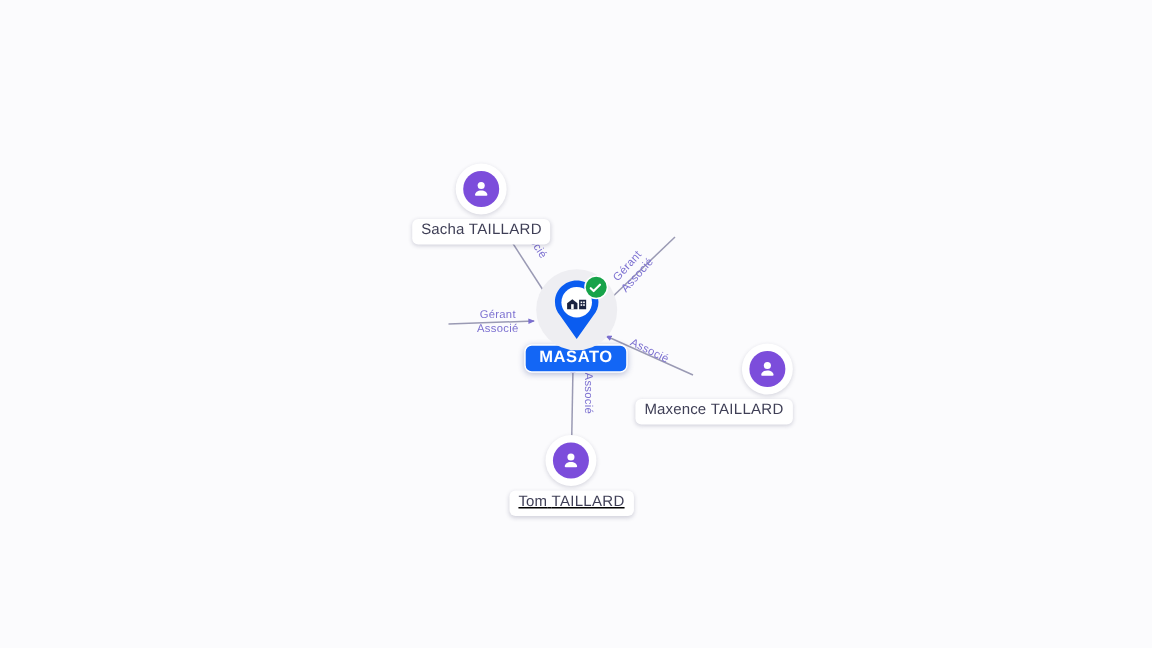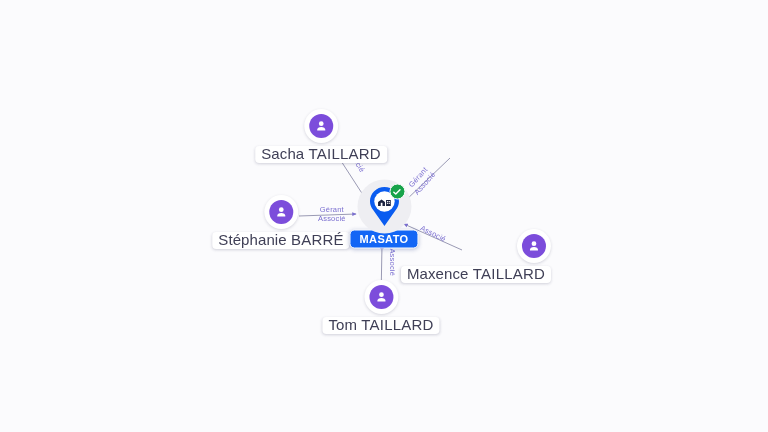--- a/index.html
+++ b/index.html
@@ -51,21 +51,21 @@
     align-items: center;
     justify-content: center;
   }
   .avatar-disc svg { display: block; }
   .node-label {
     margin-top: 3px;
     background: #ffffff;
     border-radius: 4px;
     box-shadow: 0 1px 3px rgba(40, 40, 80, 0.20);
     padding: 2px 6px 3px 6px;
-    font-size: 15px;
+    font-size: 10px;
     line-height: 12px;
     color: #3f3f56;
     white-space: nowrap;
     letter-spacing: 0.1px;
   }
   .node-label .ln { letter-spacing: 0.2px; }
 
   
   #company-node {
     position: absolute;
@@ -183,45 +183,34 @@
         <svg width="14" height="14" viewBox="0 0 16 16" fill="#ffffff">
           <circle cx="8" cy="5.3" r="2.7"></circle>
           <path d="M8 9.2c-2.7 0-4.7 1.5-4.7 3.3 0 .4.3.6.7.6h8c.4 0 .7-.2.7-.6 0-1.8-2-3.3-4.7-3.3z"></path>
         </svg>
       </div>
     </div>
     <div class="node-label"><span>Sacha</span> <span class="ln">TAILLARD</span></div>
   </div>
 
 
-  <div class="person-node" style="left:281px; top:222px;">
-    <div class="avatar-ring">
-      <div class="avatar-disc">
-        <svg width="14" height="14" viewBox="0 0 16 16" fill="#ffffff">
-          <circle cx="8" cy="5.3" r="2.7"></circle>
-          <path d="M8 9.2c-2.7 0-4.7 1.5-4.7 3.3 0 .4.3.6.7.6h8c.4 0 .7-.2.7-.6 0-1.8-2-3.3-4.7-3.3z"></path>
-        </svg>
-      </div>
-    </div>
-    <div class="node-label"><span>Stéphanie</span> <span class="ln">BARRÉ</span></div>
-  </div>
 
   <div class="person-node" style="left:476px; top:256px;align-items:flex-end;">
     <div class="avatar-ring">
       <div class="avatar-disc">
         <svg width="14" height="14" viewBox="0 0 16 16" fill="#ffffff">
           <circle cx="8" cy="5.3" r="2.7"></circle>
           <path d="M8 9.2c-2.7 0-4.7 1.5-4.7 3.3 0 .4.3.6.7.6h8c.4 0 .7-.2.7-.6 0-1.8-2-3.3-4.7-3.3z"></path>
         </svg>
       </div>
     </div>
     <div class="node-label"><span>Maxence</span> <span class="ln">TAILLARD</span></div>
   </div>
 
-  <div class="person-node" style="left:381px; top:307px;">
+  <div class="person-node" style="left:381px; top:317px;text-decoration:underline;">
     <div class="avatar-ring">
       <div class="avatar-disc">
         <svg width="14" height="14" viewBox="0 0 16 16" fill="#ffffff">
           <circle cx="8" cy="5.3" r="2.7"></circle>
           <path d="M8 9.2c-2.7 0-4.7 1.5-4.7 3.3 0 .4.3.6.7.6h8c.4 0 .7-.2.7-.6 0-1.8-2-3.3-4.7-3.3z"></path>
         </svg>
       </div>
     </div>
     <div class="node-label"><span>Tom</span> <span class="ln">TAILLARD</span></div>
   </div>

